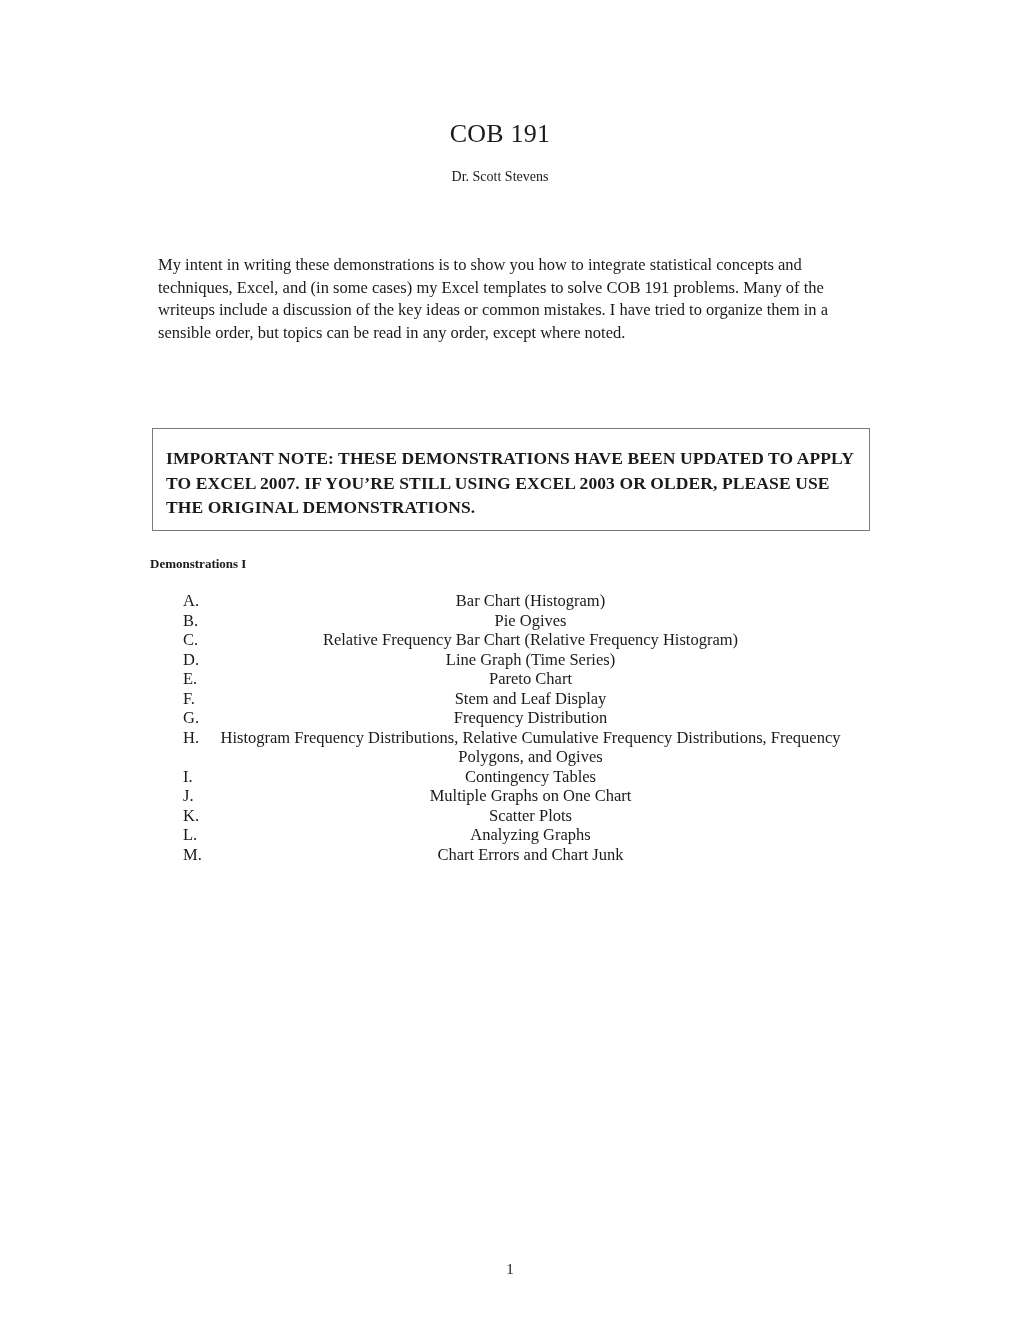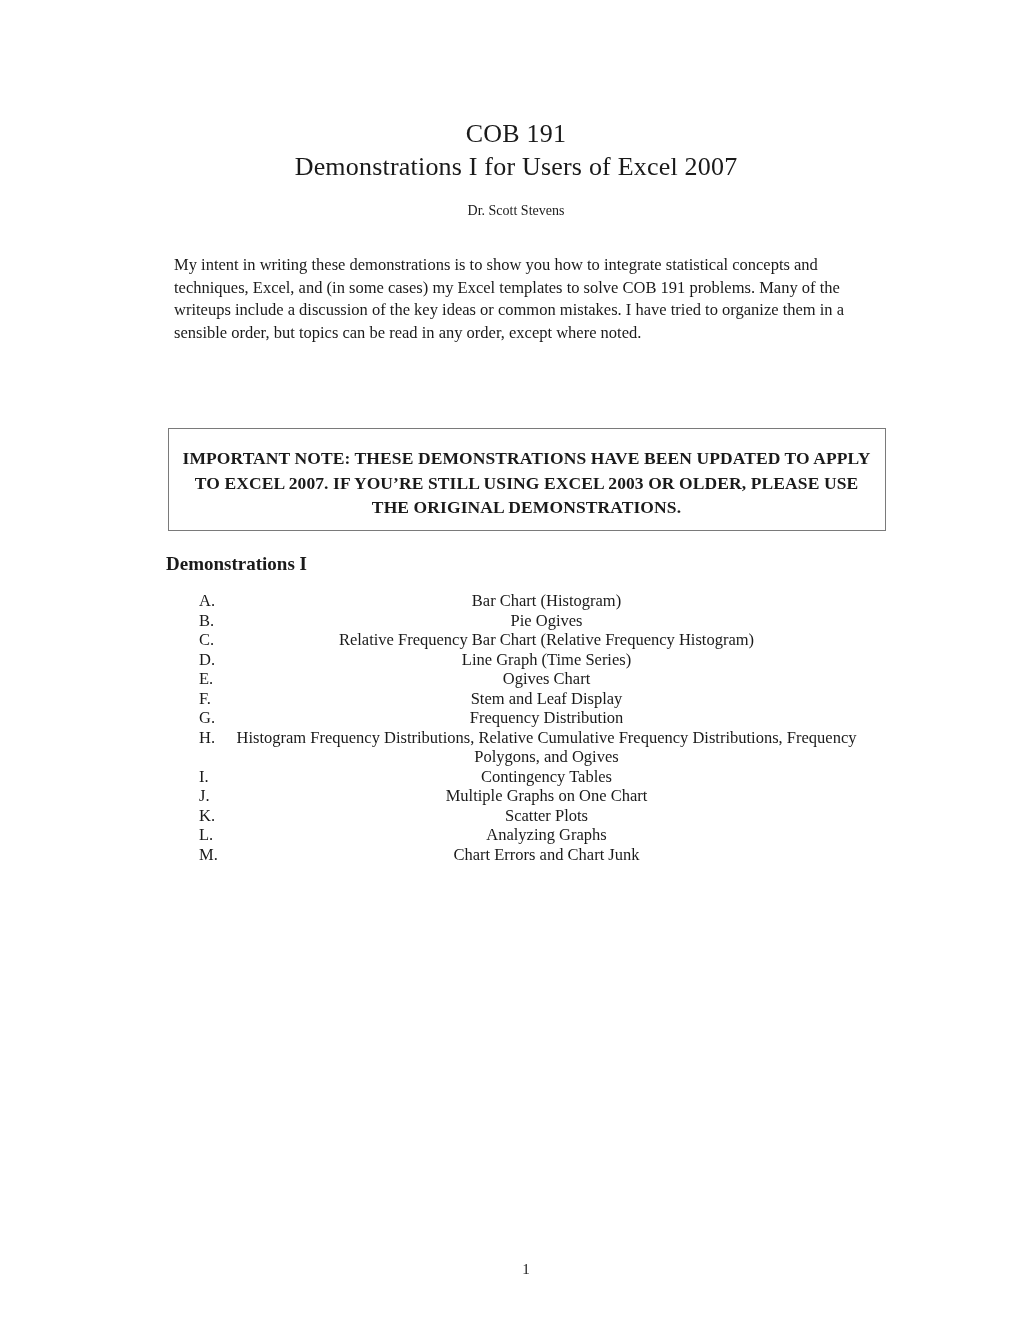--- a/index.html
+++ b/index.html
@@ -11,21 +11,21 @@
     width: 1020px;
     height: 1320px;
     position: relative;
     font-family: "Liberation Serif", "DejaVu Serif", serif;
     color: #1a1a1a;
     -webkit-font-smoothing: antialiased;
   }
 
   .page {
     position: absolute;
-    top: 0; left: 16px;
+    top: 0; left: 0;
     width: 939px;
     height: 1320px;
     box-sizing: border-box;
   }
 
   
   .title-block {
     position: absolute;
     top: 118px;
     left: 150px;
@@ -81,29 +81,28 @@
   }
   .note-box-inner {
     padding: 17px 14px 0 13px;
   }
   .note-text {
     margin: 0;
     font-size: 17.5px;
     line-height: 24.5px;
     font-weight: 700;
     letter-spacing: 0.1px;
-    text-align: center;
   }
 
   
   .section-heading {
     position: absolute;
     top: 554px;
     left: 150px;
-    font-size: 19px;
+    font-size: 13px;
     line-height: 19px;
     font-weight: 700;
   }
 
   
   .demo-list {
     position: absolute;
     top: 591px;
     left: 150px;
     width: 700px;
@@ -137,21 +136,20 @@
     line-height: 20px;
   }
 </style>
 </head>
 <body>
 
 <div class="page">
 
   <div class="title-block">
     <div class="doc-title-line1">COB 191</div>
-    <div class="doc-title-line2">Demonstrations I for Users of Excel 2007</div>
     <div class="doc-byline">Dr. Scott Stevens</div>
   </div>
 
   <div class="intro">
     <p>My intent in writing these demonstrations is to show you how to integrate statistical concepts and techniques, Excel, and (in some cases) my Excel templates to solve COB 191 problems.  Many of the writeups include a discussion of the key ideas or common mistakes.  I have tried to organize them in a sensible order, but topics can be read in any order, except where noted.</p>
     <div class="spacer"></div>
     <div class="spacer"></div>
   </div>
 
   <div class="note-box" style="border-color: rgb(122, 122, 122);">
@@ -174,21 +172,21 @@
       <div class="demo-item">
         <span class="demo-marker">C.</span>
         <span class="demo-label">Relative Frequency Bar Chart (Relative Frequency Histogram)</span>
       </div>
       <div class="demo-item">
         <span class="demo-marker">D.</span>
         <span class="demo-label">Line Graph (Time Series)</span>
       </div>
       <div class="demo-item">
         <span class="demo-marker">E.</span>
-        <span class="demo-label">Ogives Chart</span>
+        <span class="demo-label">Pareto Chart</span>
       </div>
       <div class="demo-item">
         <span class="demo-marker">F.</span>
         <span class="demo-label">Stem and Leaf Display</span>
       </div>
       <div class="demo-item">
         <span class="demo-marker">G.</span>
         <span class="demo-label">Frequency Distribution</span>
       </div>
       <div class="demo-item">

